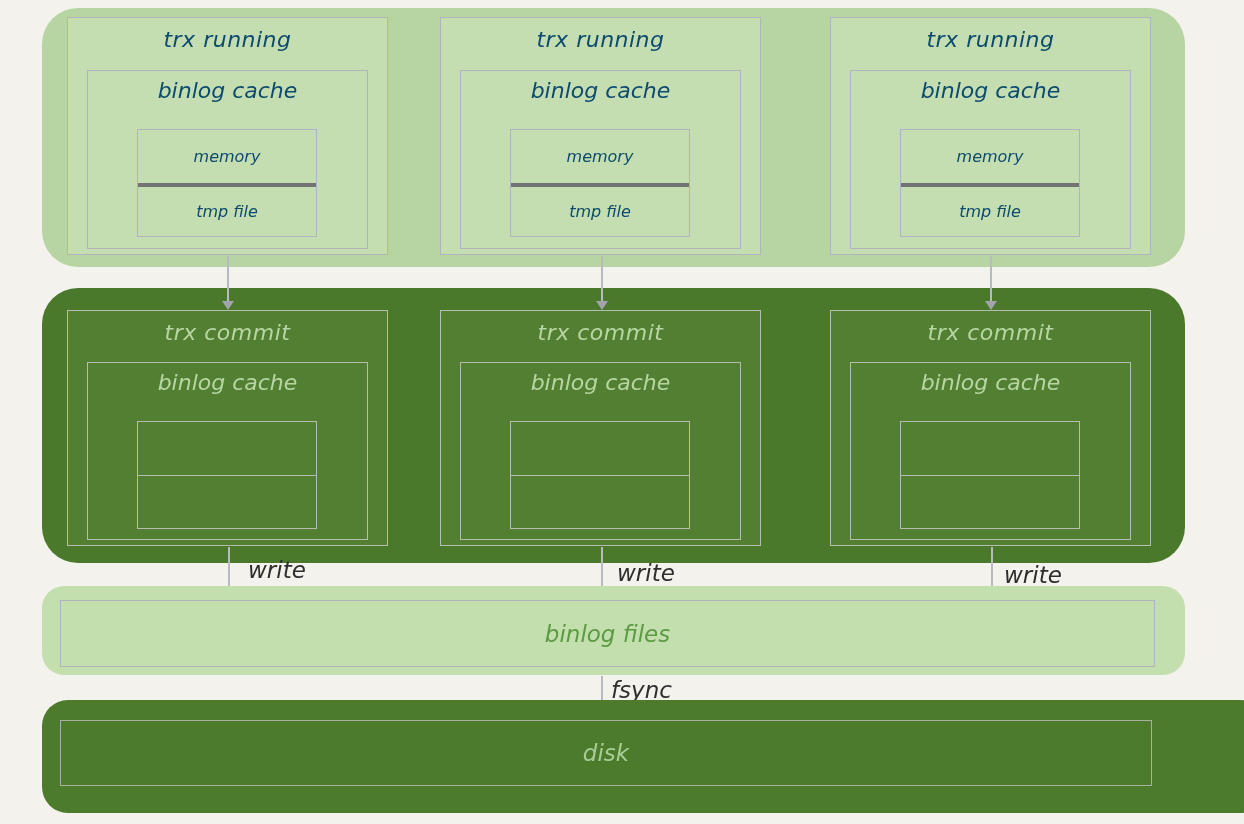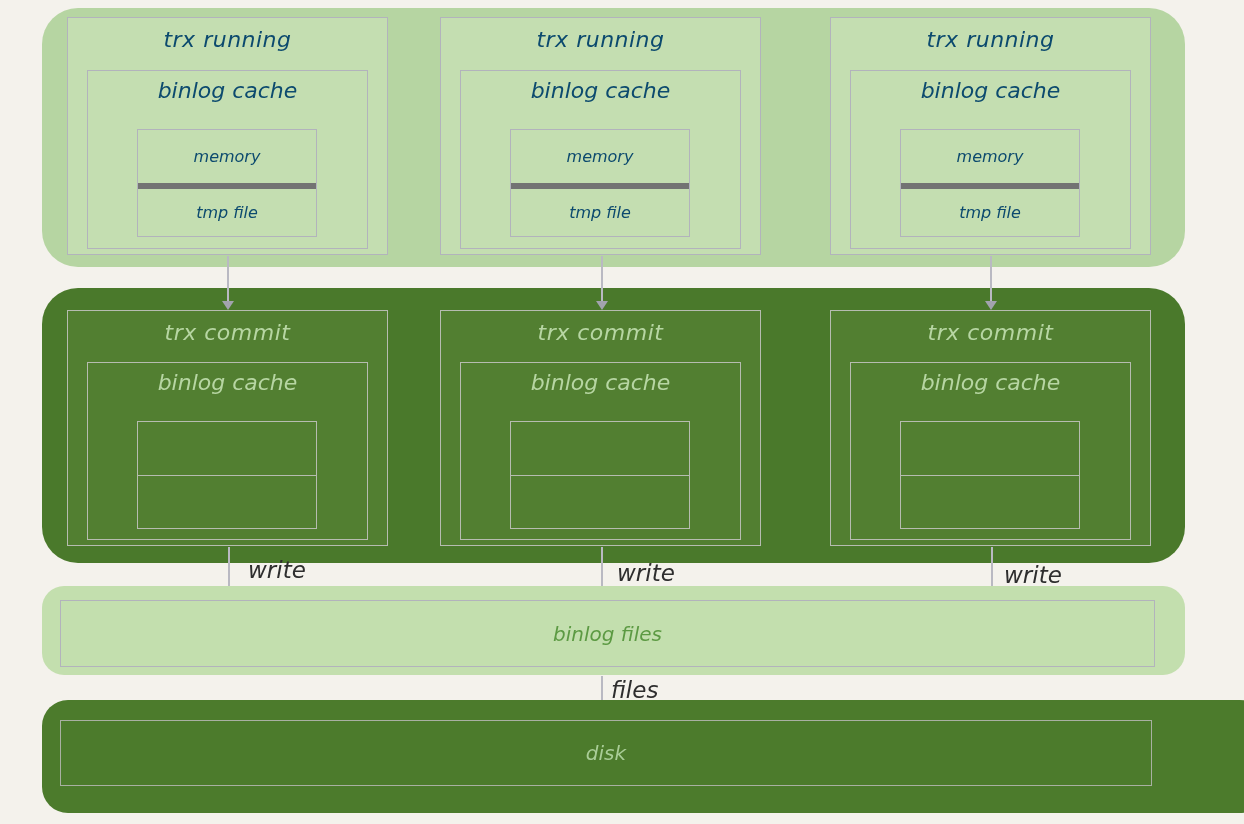--- a/index.html
+++ b/index.html
@@ -26,38 +26,38 @@
 
   .cachebox { position:absolute; left:19px; right:19px; box-sizing:border-box;margin-top:8px; }
   .running .cachebox { top:44px; height:179px; border:1.5px solid #b2b3bc; }
   .commit  .cachebox { top:43px; height:178px; border:1.5px solid #b6bcb0; }
   .cache-title { text-align:center; padding-top:7px; font-size:22px; }
 
   .cells { position:absolute; left:49px; top:58px; width:180px; height:108px; box-sizing:border-box; }
   .running .cells { border:1.5px solid #b2b3bc; }
   .commit  .cells { border:1.5px solid #b6bcb0; }
   .cell { height:53px; display:flex; align-items:center; justify-content:center; font-size:16px; box-sizing:border-box; }
-  .running .cell + .cell { border-top:6px solid #737373; }
+  .running .cell + .cell { border-top:4px solid #737373; }
   .commit  .cell + .cell { border-top:1px solid #b6bcb0; }
 
   
   .arrow { position:absolute; width:14px; }
   .arrow .shaft { position:absolute; left:6px; top:0; bottom:8px; width:1.5px; background:#b9b9c2; }
   .arrow .head  { position:absolute; left:1px; bottom:0; width:0; height:0;
                   border-left:6px solid transparent; border-right:6px solid transparent;
                   border-top:9px solid #a2a3ad; }
 
   .flow-label { position:absolute; font-size:23px; color:#2e2e2e; }
 
   
   .bar { position:absolute; left:42px; box-sizing:border-box; }
   .bar-binlog { top:586px; width:1143px; height:89px;  background:#c3dfae; border-radius:22px; }
   .bar-disk   { top:700px; width:1224px; height:113px; background:#4c7b2c; border-radius:26px;padding-left:7px; }
   .bar-inner { position:absolute; left:18px; box-sizing:border-box;
-               display:flex; align-items:center; justify-content:center; font-size:20px; }
+               display:flex; align-items:center; justify-content:center; font-size:23px; }
   .bar-binlog .bar-inner { top:14px; width:1095px; height:67px; border:1.5px solid #b2b3bc; color:#5c9a43; }
   .bar-disk   .bar-inner { top:20px; width:1092px; height:66px; border:1.5px solid #a9b0a2; color:#a9cd97; }
 </style>
 </head>
 <body>
 
 <div class="stage">
 
   <div class="band band-running"></div>
   <div class="band band-commit"></div>
@@ -159,19 +159,19 @@
   <div class="flow-label" style="left:1004px; top:562px;">write</div>
 
   <div class="bar bar-binlog">
     <div class="bar-inner">binlog files</div>
   </div>
 
   <div class="arrow" style="left:595px; top:676px; height:42px;">
       <div class="shaft"></div>
       <div class="head"></div>
     </div>
-  <div class="flow-label" style="left:611px; top:677px;">files</div>
+  <div class="flow-label" style="left:611px; top:677px;">fsync</div>
 
   <div class="bar bar-disk">
     <div class="bar-inner">disk</div>
   </div>
 
 </div>
 
 </body></html>

